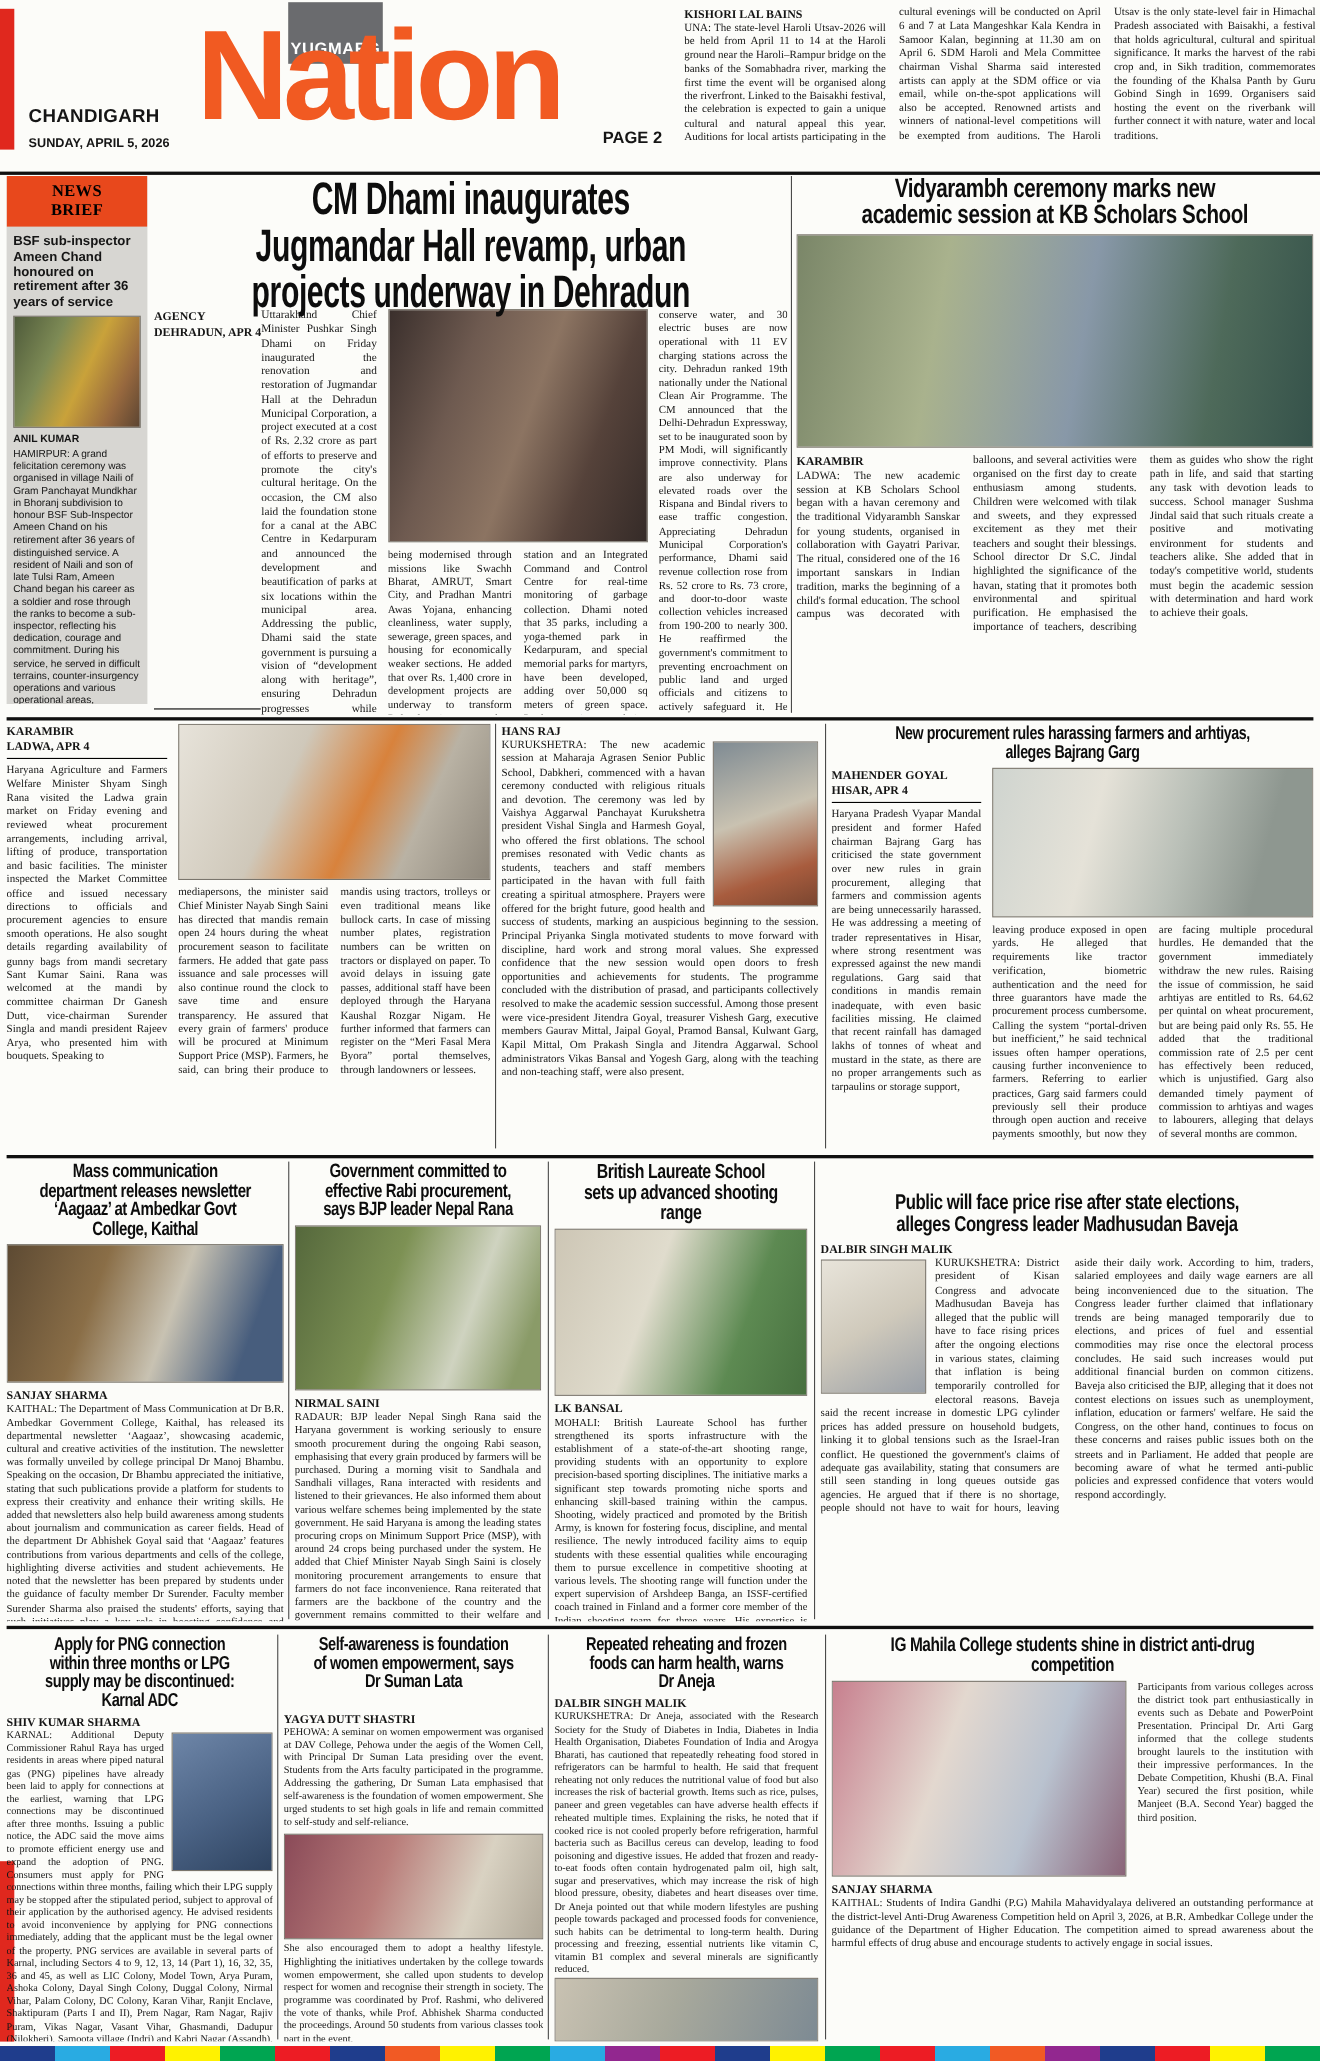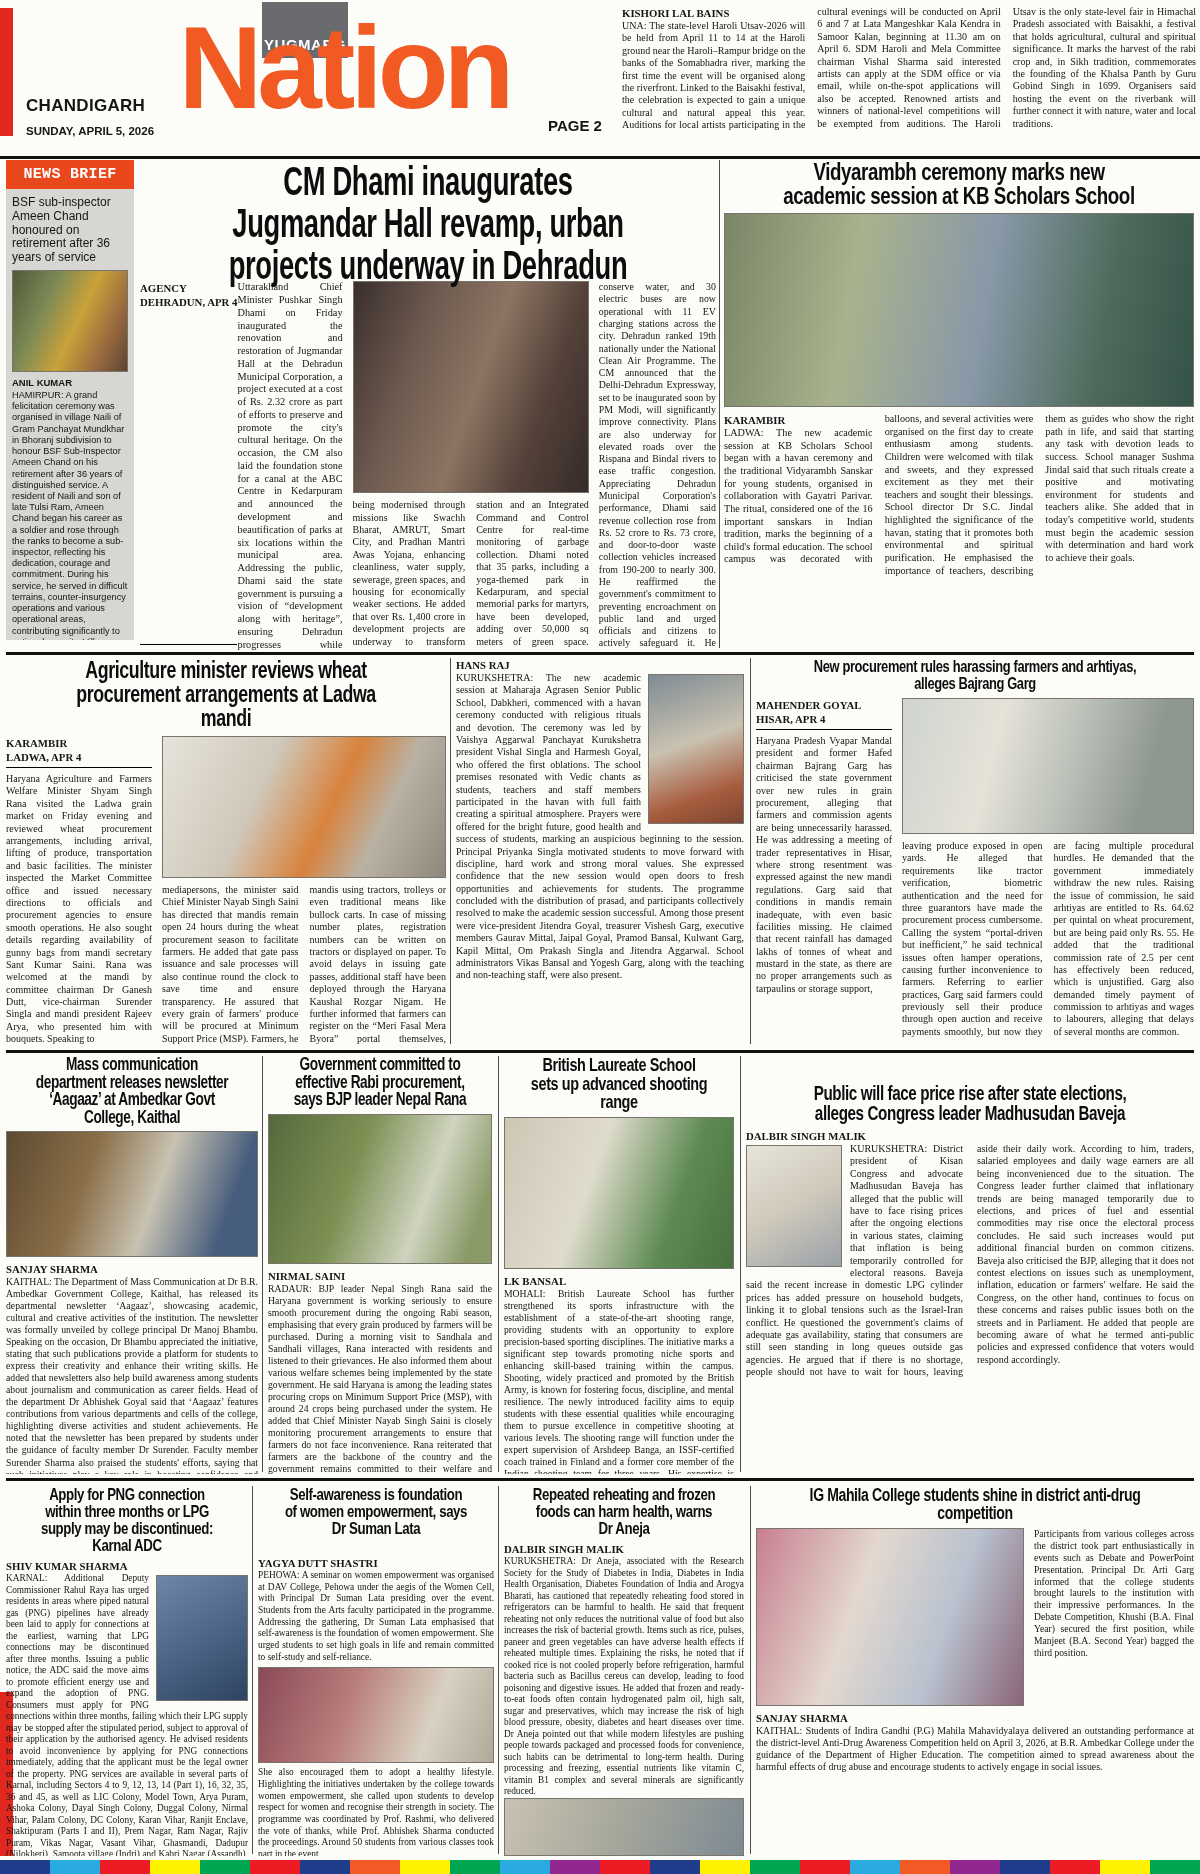--- a/index.html
+++ b/index.html
@@ -20,22 +20,22 @@
 .row{display:flex;gap:10px;flex:1;min-height:0}
 
 .brand-box{position:absolute;left:262px;top:2px;width:86px;height:56px;background:#6a6b6e;color:#fff;font-family:"Liberation Sans",sans-serif;font-weight:bold;font-size:15px;display:flex;align-items:flex-end;justify-content:center;padding-bottom:5px;letter-spacing:.5px}
 .nation{position:absolute;left:118px;top:8px;width:452px;text-align:center;font-family:"Liberation Sans",sans-serif;font-weight:bold;font-size:116px;line-height:1.05;color:#f15a22;letter-spacing:-5px}
 .edition{position:absolute;left:26px;top:96px;font-family:"Liberation Sans",sans-serif;font-weight:bold}
 .edition .ed{font-size:17px;letter-spacing:.3px}
 .edition .dt{font-size:11.5px;margin-top:9px}
 .page-label{position:absolute;left:548px;top:117px;font-family:"Liberation Sans",sans-serif;font-weight:bold;font-size:15px}
 
 .brief{position:absolute;left:6px;top:160px;width:128px;height:480px;background:#d7d6d2;overflow:hidden;display:flex;flex-direction:column}
-.brief-head{background:#e8481c;color:#ffffff;font-family:Liberation Mono, monospace;font-weight:bold;font-size:15px;text-align:center;padding:6px 16px;letter-spacing:.3px}
-.brief-hl{font-family:"Liberation Sans",sans-serif;font-weight:normal;font-size:12px;line-height:1.15;padding:7px 6px 5px}
+.brief-head{background:#e8481c;color:#000000;font-family:Liberation Serif, serif;font-weight:bold;font-size:15px;text-align:center;padding:6px 16px;letter-spacing:.3px}
+.brief-hl{font-family:"Liberation Sans",sans-serif;font-weight:bold;font-size:12px;line-height:1.15;padding:7px 6px 5px}
 .brief-byline{font-family:"Liberation Sans",sans-serif;font-weight:bold;font-size:9.5px;padding:5px 6px 0}
 .brief-body{font-family:"Liberation Sans",sans-serif;font-size:9.2px;line-height:1.22;padding:2px 6px;text-align:left}
 
 .ph-brief{background:linear-gradient(115deg,#4e5a3a,#7d8a55 30%,#c9a23a 55%,#97683e 80%,#5c4532)}
 .ph-dhami{background:linear-gradient(110deg,#3a2f2c,#6e5a50 28%,#8c7462 52%,#55423a 75%,#352b28)}
 .ph-kb{background:linear-gradient(100deg,#7a8668,#a9b28d 28%,#8898a8 55%,#4e6a5a 80%,#35524a)}
 .ph-agri{background:linear-gradient(115deg,#e7e3da,#cfc8ba 35%,#d8823c 58%,#b9b2a4 75%,#8e877b)}
 .ph-agrasen{background:linear-gradient(160deg,#7f8b93,#c9c2b1 45%,#a85c3e 78%,#7a4630)}
 .ph-bajrang{background:linear-gradient(105deg,#cfd4cf,#e5e2d8 32%,#b9bfb7 58%,#8e9790 82%)}
 .ph-masscomm{background:linear-gradient(110deg,#5d4a33,#8a6e47 32%,#c8c2b2 58%,#475d7d 85%)}
@@ -119,23 +119,20 @@
     <div class="photo ph-kb" style="height:194px;margin-bottom:6px"></div>
     <div class="body-txt cols3" style="flex:1;font-size:10.2px">
       <div class="byline">KARAMBIR</div>
       <p><b class="city">LADWA:</b> <span>The new academic session at KB Scholars School began with a havan ceremony and the traditional Vidyarambh Sanskar for young students, organised in collaboration with Gayatri Parivar. The ritual, considered one of the 16 important sanskars in Indian tradition, marks the beginning of a child's formal education. The school campus was decorated with balloons, and several activities were organised on the first day to create enthusiasm among students. Children were welcomed with tilak and sweets, and they expressed excitement as they met their teachers and sought their blessings. School director Dr S.C. Jindal highlighted the significance of the havan, stating that it promotes both environmental and spiritual purification. He emphasised the importance of teachers, describing them as guides who show the right path in life, and said that starting any task with devotion leads to success. School manager Sushma Jindal said that such rituals create a positive and motivating environment for students and teachers alike. She added that in today's competitive world, students must begin the academic session with determination and hard work to achieve their goals.</span></p>
     </div>
   </section>
 
   <div class="hrule" style="left:6px;width:1188px;top:652px"></div>
 
   <section class="art" style="left:6px;top:658px;width:440px;height:388px">
-    <h2 class="hl" style="font-size:24px;margin-bottom:6px">
-        <span class="cond" style="transform:scaleX(.74)">Agriculture minister reviews wheat procurement arrangements at Ladwa mandi</span>
-      </h2>
     <div class="row">
       <div style="width:146px;display:flex;flex-direction:column">
         <div class="byline byline-u">
           <div>KARAMBIR</div>
           <div>LADWA, APR 4</div>
         </div>
         <p class="body-txt" style="flex:1;font-size:10px">Haryana Agriculture and Farmers Welfare Minister Shyam Singh Rana visited the Ladwa grain market on Friday evening and reviewed wheat procurement arrangements, including arrival, lifting of produce, transportation and basic facilities. The minister inspected the Market Committee office and issued necessary directions to officials and procurement agencies to ensure smooth operations. He also sought details regarding availability of gunny bags from mandi secretary Sant Kumar Saini. Rana was welcomed at the mandi by committee chairman Dr Ganesh Dutt, vice-chairman Surender Singla and mandi president Rajeev Arya, who presented him with bouquets. Speaking to</p>
       </div>
       <div style="flex:1;display:flex;flex-direction:column">
         <div class="photo ph-agri" style="height:142px;margin-bottom:6px"></div>

